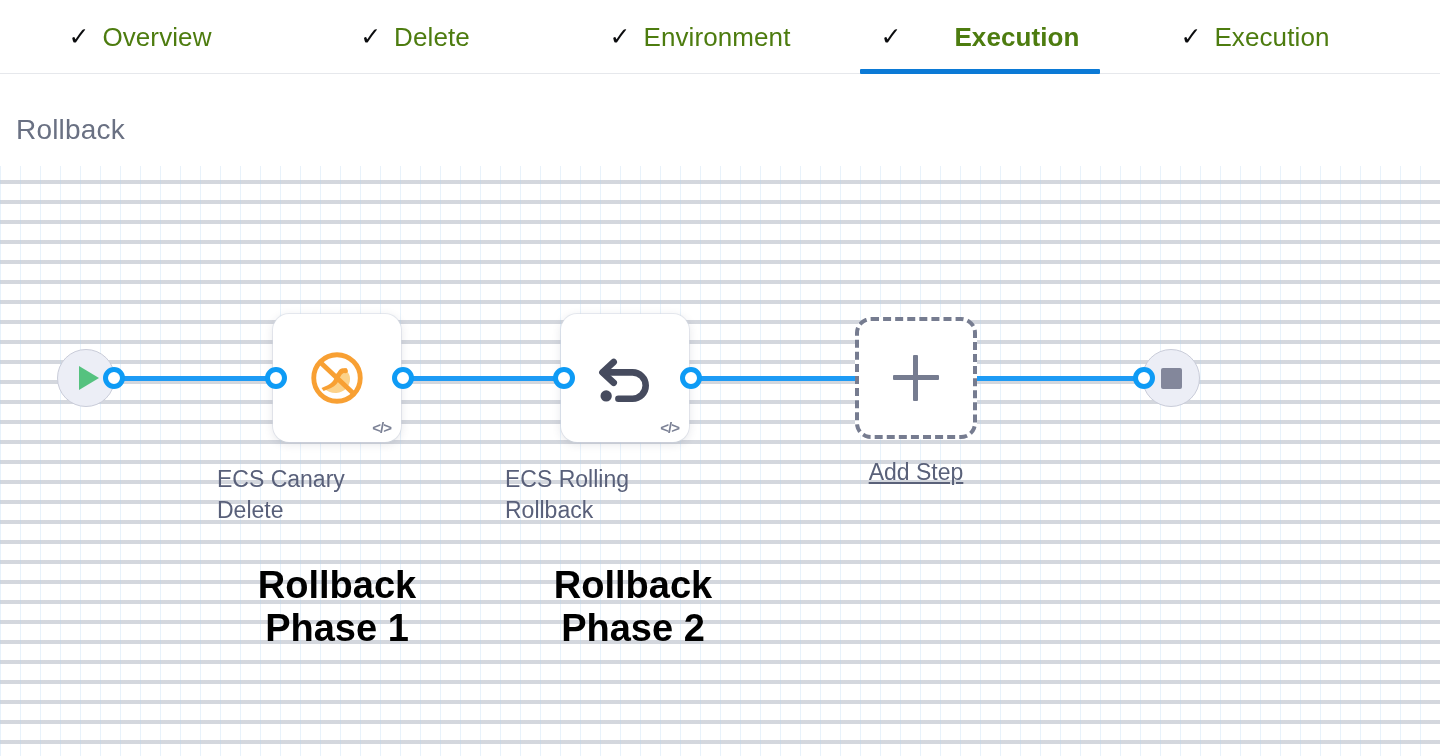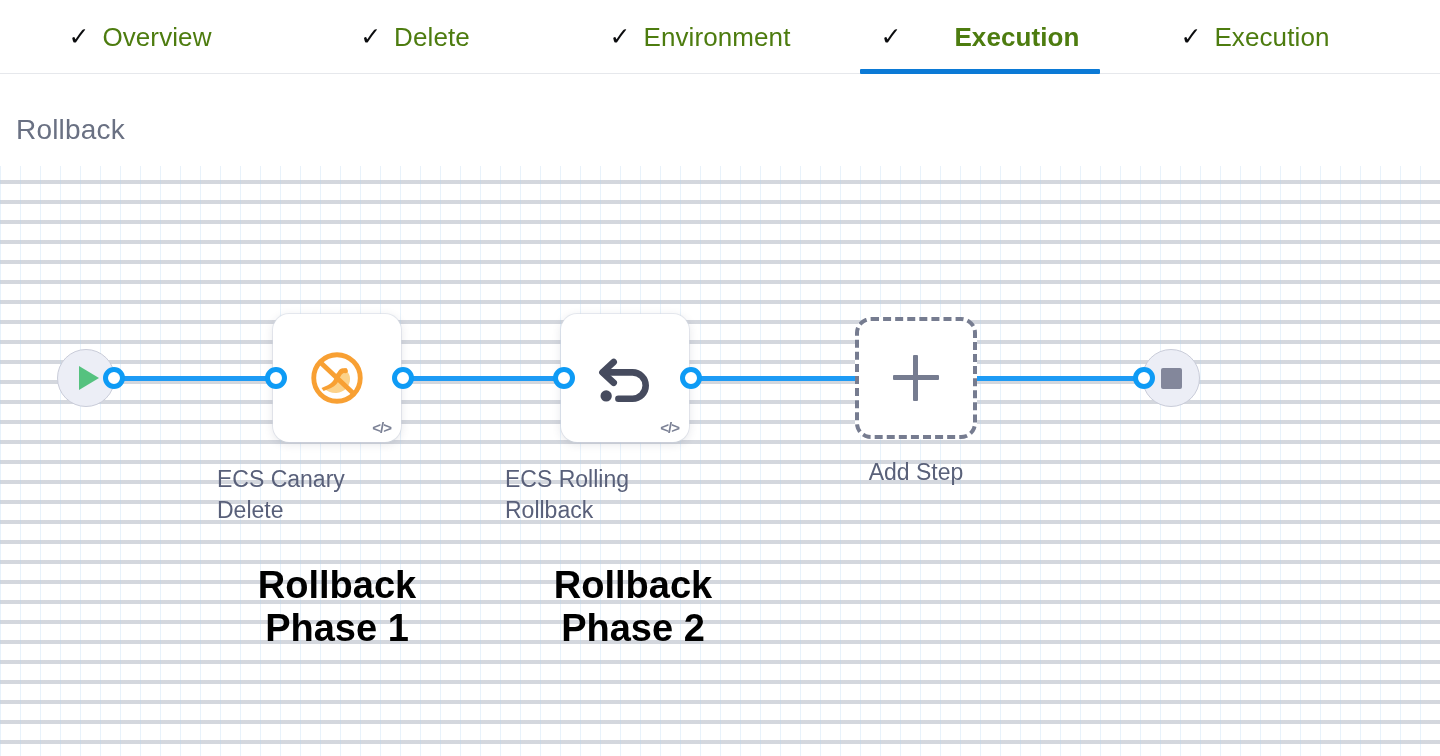--- a/index.html
+++ b/index.html
@@ -238,20 +238,21 @@
     z-index: 6;
   }
   .add-label {
     position: absolute;
     text-align: center;
     font-size: 23px;
     color: #5a6179;
     top: 385px;
     width: 240px;
     z-index: 6;
+    text-decoration: underline;
   }
 
   .annotation {
     position: absolute;
     text-align: center;
     font-size: 38px;
     line-height: 1.12;
     font-weight: bold;
     color: #000000;
     top: 490px;

